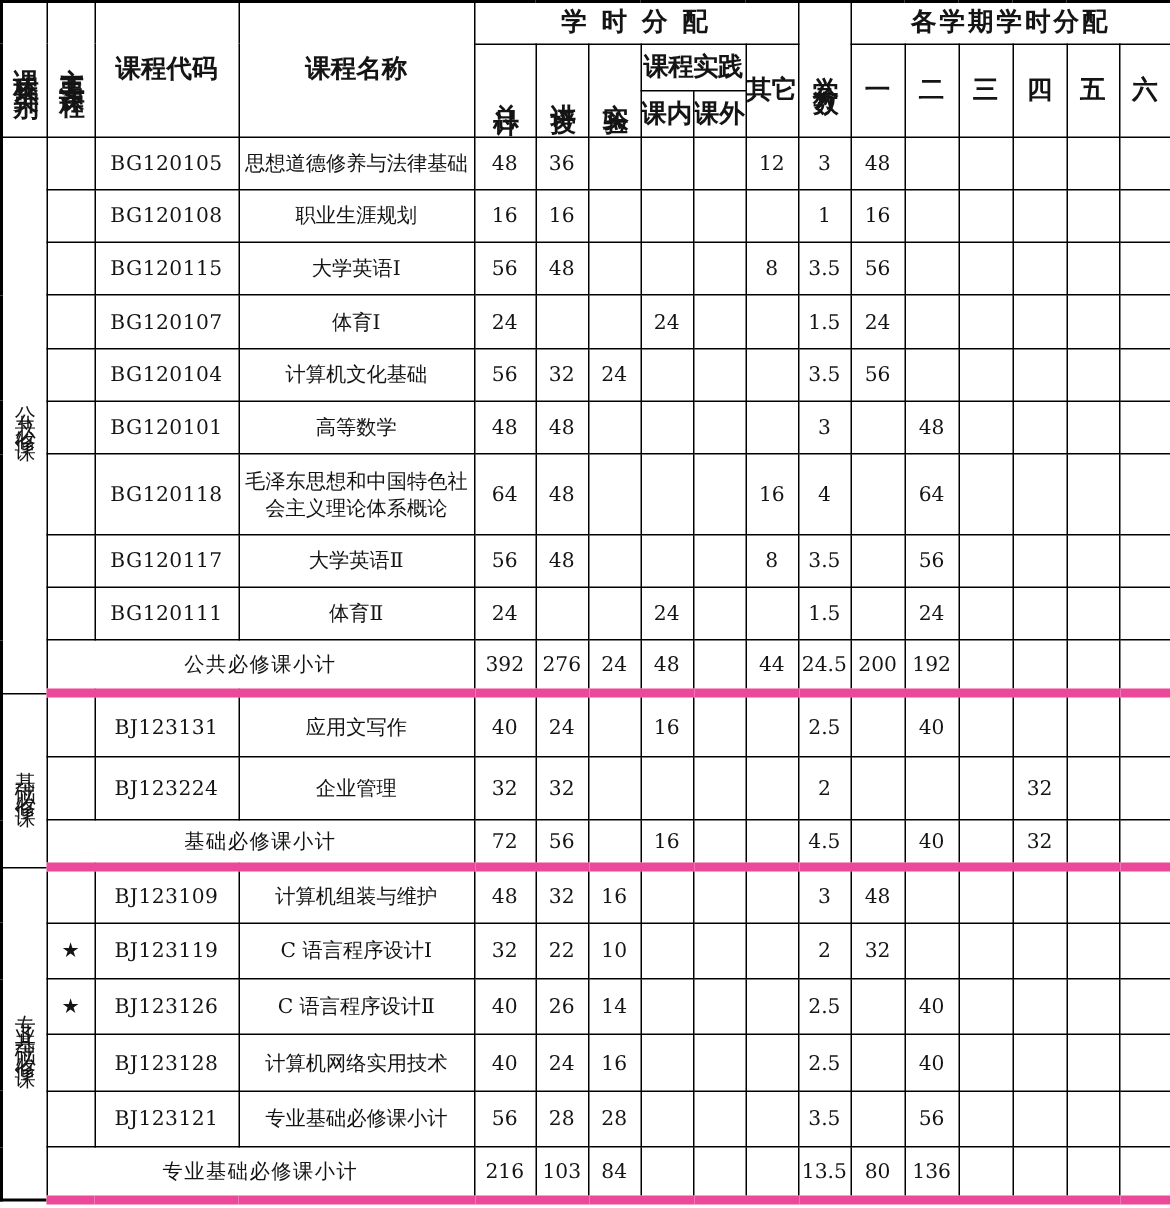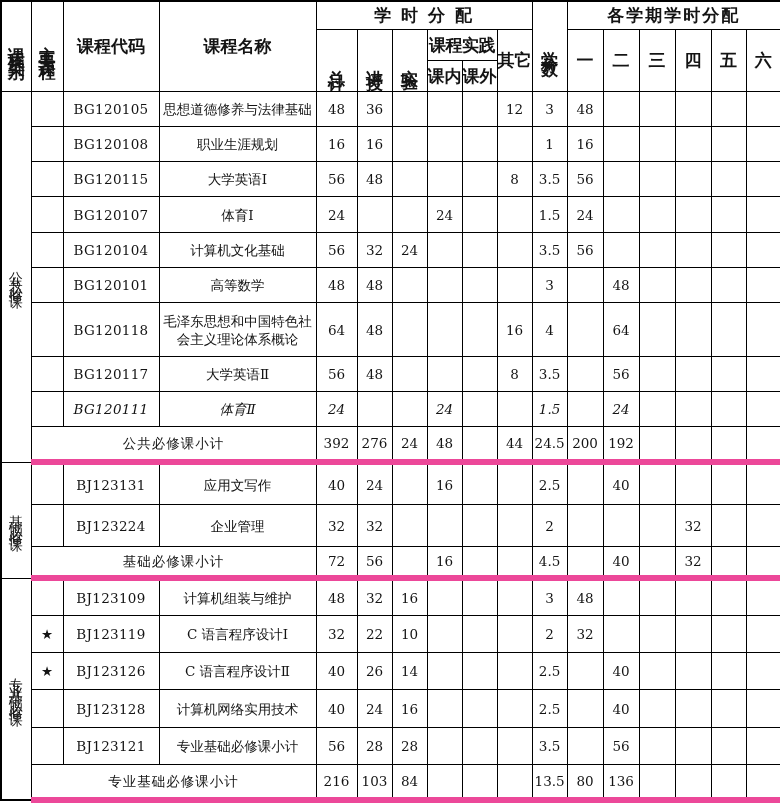--- a/index.html
+++ b/index.html
@@ -230,21 +230,21 @@
           <td class="num-cell"></td>
           <td class="num-cell">8</td>
           <td class="num-cell">3.5</td>
           <td class="num-cell"></td>
           <td class="num-cell">56</td>
           <td class="num-cell"></td>
           <td class="num-cell"></td>
           <td class="num-cell"></td>
           <td class="num-cell"></td>
         </tr>
-        <tr style="height: 35px; font-style: italic;">
+        <tr style="height: 35px;">
           <td class="star-cell"></td>
           <td class="code-cell">BG120111</td>
           <td class="name-cell">体育Ⅱ</td>
           <td class="num-cell">24</td>
           <td class="num-cell"></td>
           <td class="num-cell"></td>
           <td class="num-cell">24</td>
           <td class="num-cell"></td>
           <td class="num-cell"></td>
           <td class="num-cell">1.5</td>

